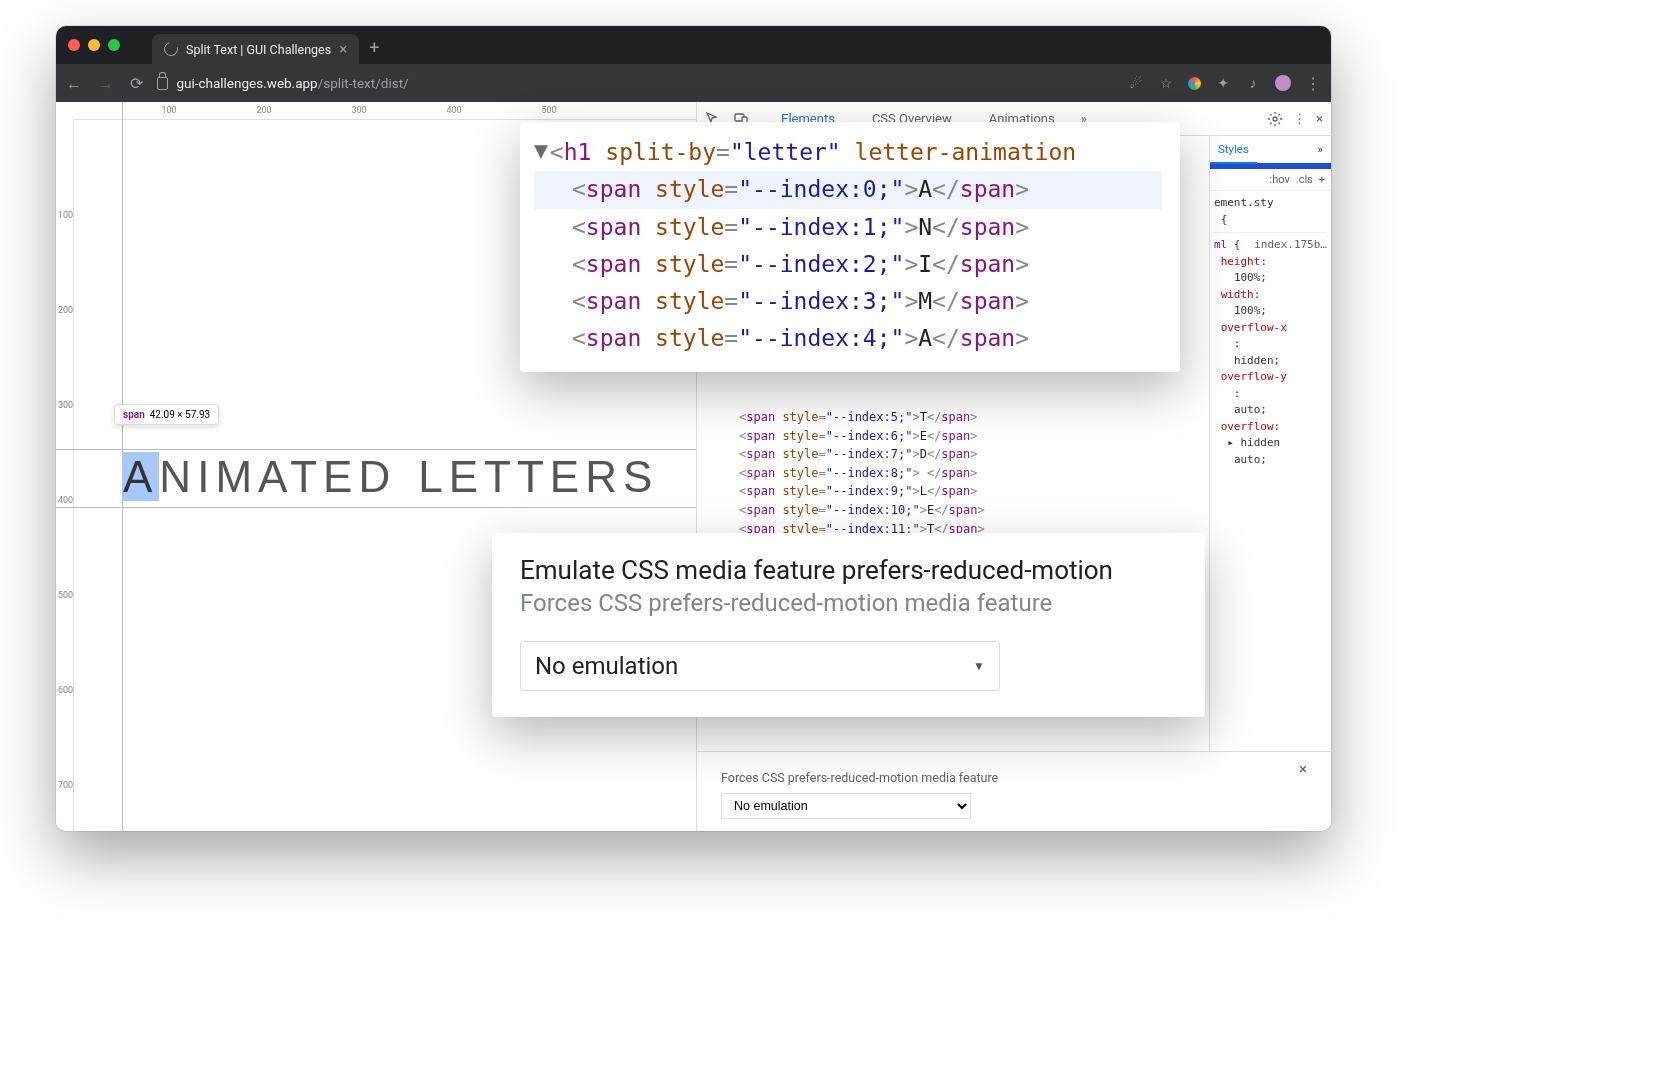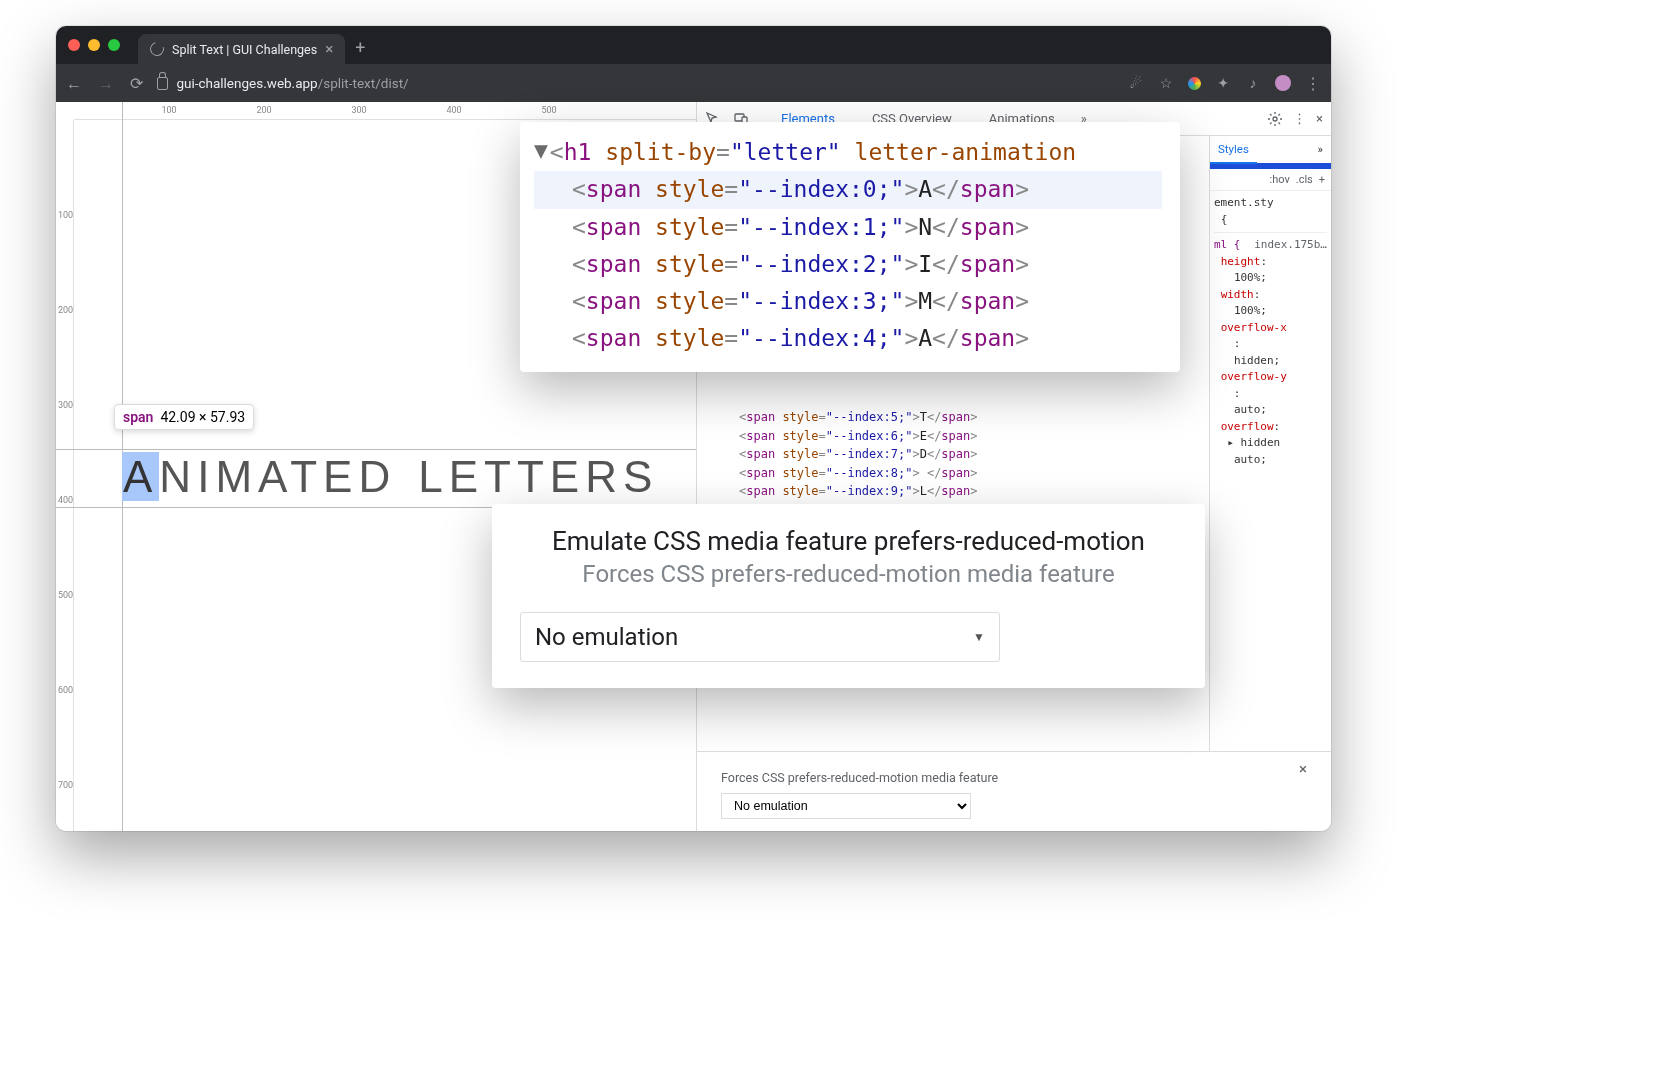--- a/index.html
+++ b/index.html
@@ -6,21 +6,21 @@
   body { font-family: -apple-system, BlinkMacSystemFont, "Segoe UI", Roboto, sans-serif; background: #fff; overflow: hidden; width: 1671px; height: 1080px; position: relative; }
 
   
   .window { position: absolute; left: 56px; top: 26px; width: 1275px; height: 805px; background: #fff; border-radius: 10px; box-shadow: 0 25px 60px rgba(0,0,0,.35), 0 0 0 1px rgba(0,0,0,.08); overflow: hidden; }
 
   
   .tabstrip { height: 38px; background: #202124; display: flex; align-items: center; padding: 0 12px; }
   .traffic { display: flex; gap: 8px; margin-right: 18px; }
   .traffic span { width: 12px; height: 12px; border-radius: 50%; display: block; }
   .tl-close { background: #ff5f57; } .tl-min { background: #febc2e; } .tl-max { background: #28c840; }
-  .tab { display: flex; align-items: center; gap: 8px; background: #35363a; color: #e8eaed; height: 30px; padding: 9px 12px; border-radius: 8px 8px 0 0; font-size: 12.5px; min-width: 200px; margin-top: 8px; }
+  .tab { display: flex; align-items: center; gap: 8px; background: #35363a; color: #e8eaed; height: 30px; padding: 9px 12px; border-radius: 8px 8px 0 0; font-size: 12.5px; min-width: 200px; margin-top: 8px; margin-left: 14px; }
   .tab .favicon { width: 14px; height: 14px; border: 1.5px solid #9aa0a6; border-radius: 50%; border-top-color: transparent; transform: rotate(30deg); }
   .tab .x { margin-left: auto; color: #9aa0a6; font-size: 15px; }
   .newtab { color: #9aa0a6; font-size: 18px; margin-left: 10px; margin-top: 4px; }
 
   
   .addrbar { height: 38px; background: #35363a; display: flex; align-items: center; padding: 0 10px; gap: 14px; color: #9aa0a6; }
   .addrbar .nav { display: flex; gap: 16px; font-size: 16px; }
   .addrbar .url { flex: 1; display: flex; align-items: center; gap: 8px; font-size: 13.5px; }
   .addrbar .lock { width: 11px; height: 13px; border: 1.5px solid #9aa0a6; border-radius: 2px; position: relative; }
   .addrbar .lock::before { content: ''; position: absolute; top: -6px; left: 1px; width: 5px; height: 5px; border: 1.5px solid #9aa0a6; border-bottom: none; border-radius: 3px 3px 0 0; }
@@ -47,21 +47,21 @@
   .ruler-h span, .ruler-v span { position: absolute; font-size: 9px; color: #888; }
   .ruler-h .tick { top: 3px; transform: translateX(-50%); }
   .ruler-v .tick { left: 2px; transform: translateY(-50%); }
 
   
   .headline { position: absolute; top: 350px; left: 66px; font-size: 44px; font-weight: 200; letter-spacing: 6px; color: #555; white-space: nowrap; font-family: "Helvetica Neue", Arial, sans-serif; }
   .headline .sel { background: #a8c7fa; color: #333; padding: 0 1px; }
   .headline .sp { display: inline-block; width: 22px; }
 
   
-  .insp-tip { position: absolute; top: 302px; left: 58px; background: #fff; border: 1px solid #dadce0; border-radius: 4px; padding: 4px 8px; font-size: 14px; box-shadow: 0 2px 6px rgba(0,0,0,.15); }
+  .insp-tip { position: absolute; top: 302px; left: 58px; background: #fff; border: 1px solid #dadce0; border-radius: 4px; padding: 4px 8px; font-size: 10px; box-shadow: 0 2px 6px rgba(0,0,0,.15); }
   .insp-tip b { color: #881280; font-weight: 600; }
   .insp-tip::after { content:''; position:absolute; bottom:-6px; left:18px; border:6px solid transparent; border-top-color:#fff; }
   .guide-h { position:absolute; left:0; right:0; height:0; border-top:1px solid #bbb; }
   .guide-v { position:absolute; top:0; bottom:0; width:0; border-left:1px solid #bbb; }
 
   
   .dt-top { height: 34px; border-bottom: 1px solid #dadce0; display: flex; align-items: center; padding: 0 8px; gap: 4px; font-size: 13px; color: #5f6368; }
   .dt-top .ico { width: 24px; text-align: center; font-size: 14px; }
   .dt-top .tabs { display: flex; gap: 13px; margin-left: 8px; }
   .dt-top .dtab { padding: 8px 12px; cursor: pointer; color: #5f6368; }
@@ -85,21 +85,21 @@
   .tag { color: #881280; } .attr { color: #994500; margin-top: 8px; } .val { color: #1a1aa6; } .punct { color: #888; } .txt { color: #222; }
 
   
   .zoom1 { position: absolute; left: 520px; top: 122px; width: 660px; background: #fff; border-radius: 4px; box-shadow: 0 18px 50px rgba(0,0,0,.28); padding: 12px 18px 14px 14px; font-family: Menlo, Consolas, monospace; font-size: 23px; line-height: 1.62; overflow: hidden; }
   .zoom1 .row { white-space: pre; }
   .zoom1 .row.hl { background: #eef3fc; }
   .zoom1 .tri { color: #6b6b6b; display:inline-block; transform: translateY(-2px); margin-right:2px; }
   .zoom1 .indent { display:inline-block; width: 38px; }
 
   
-  .zoom2 { position: absolute; left: 492px; top: 504px; width: 713px; background: #fff; border-radius: 4px; box-shadow: 0 18px 50px rgba(0,0,0,.28); padding: 22px 28px 26px; text-align: center; }
+  .zoom2 { position: absolute; left: 492px; top: 533px; width: 713px; background: #fff; border-radius: 4px; box-shadow: 0 18px 50px rgba(0,0,0,.28); padding: 22px 28px 26px; }
   .zoom2 h3 { font-size: 26px; font-weight: 400; color: #202124; margin-bottom: 4px; }
   .zoom2 p  { font-size: 24px; color: #80868b; margin-bottom: 24px; }
   .zoom2 .select { border: 1px solid #dadce0; border-radius: 3px; padding: 10px 14px; font-size: 24px; color: #202124; display:flex; justify-content:space-between; align-items:center; width: 480px; }
   .zoom2 .select::after { content: '▼'; font-size: 12px; color: #555; }
 
   
   .dt-drawer { border-top: 1px solid #dadce0; padding: 8px 24px 12px; font-size: 12.5px; }
   .dt-drawer .close { float: right; color: #5f6368; font-size: 15px; }
   .dt-drawer .sub { color: #5f6368; margin: 4px 0 8px; }
   .dt-drawer select { border:1px solid #dadce0; padding:4px 8px; font-size:12.5px; width: 250px; background:#fff; }

